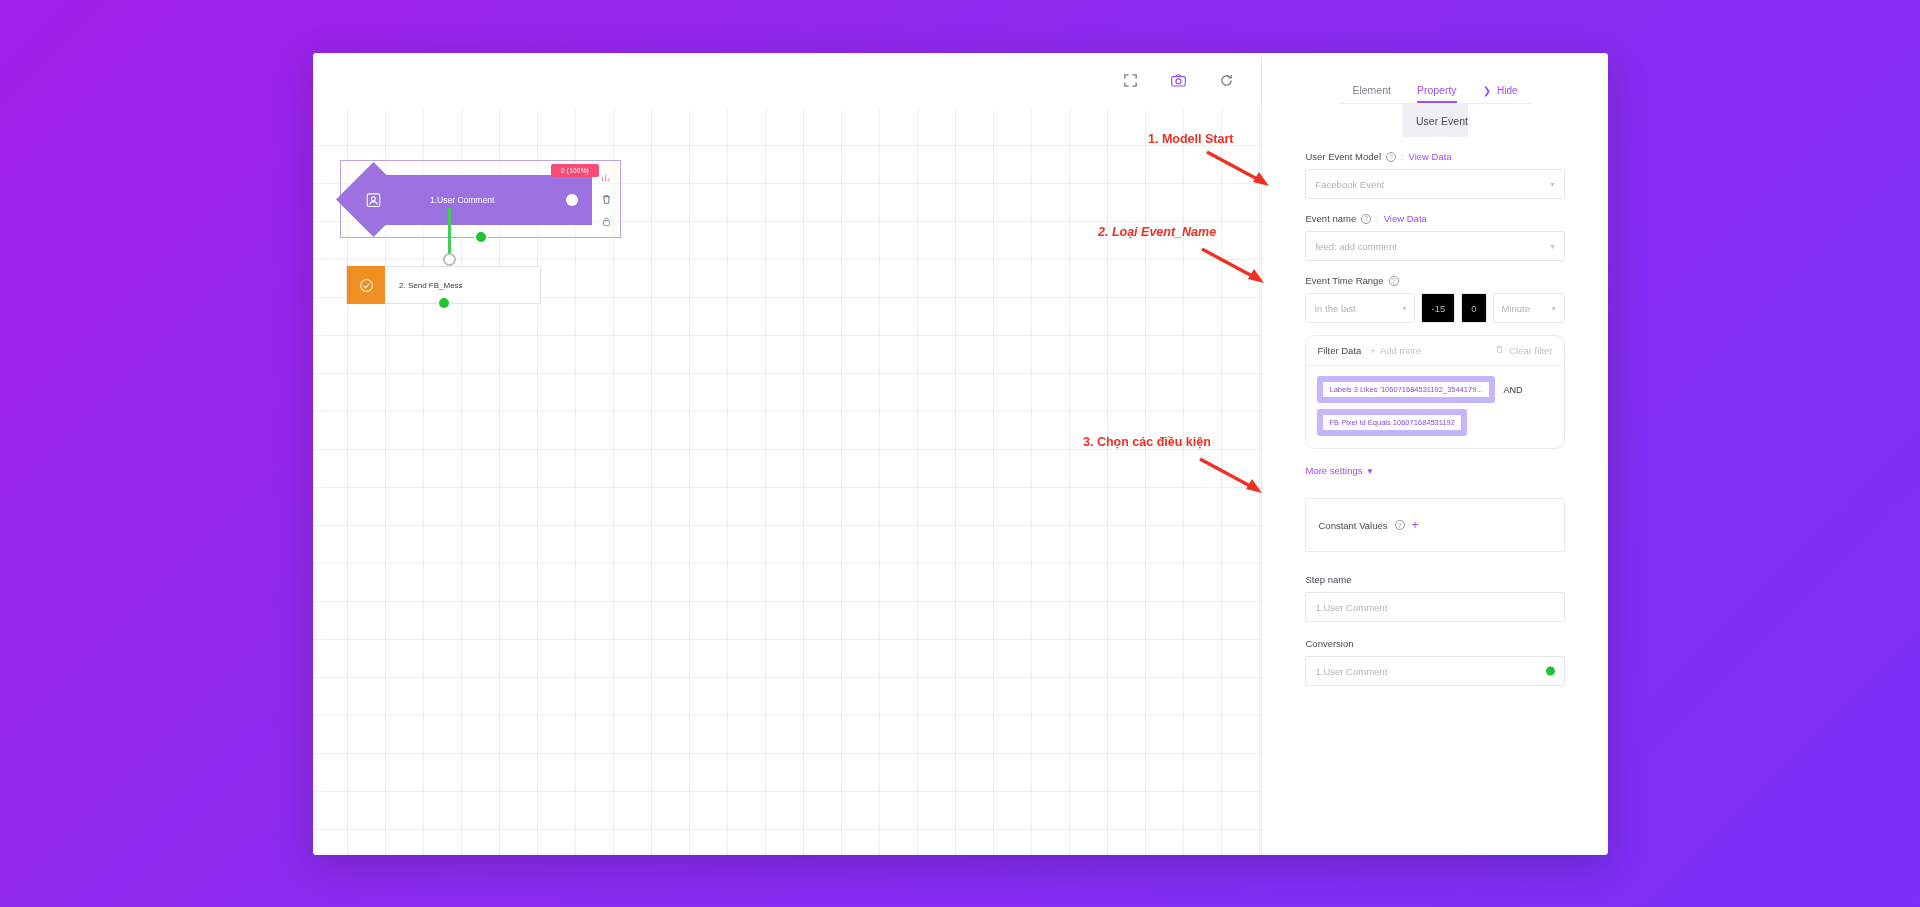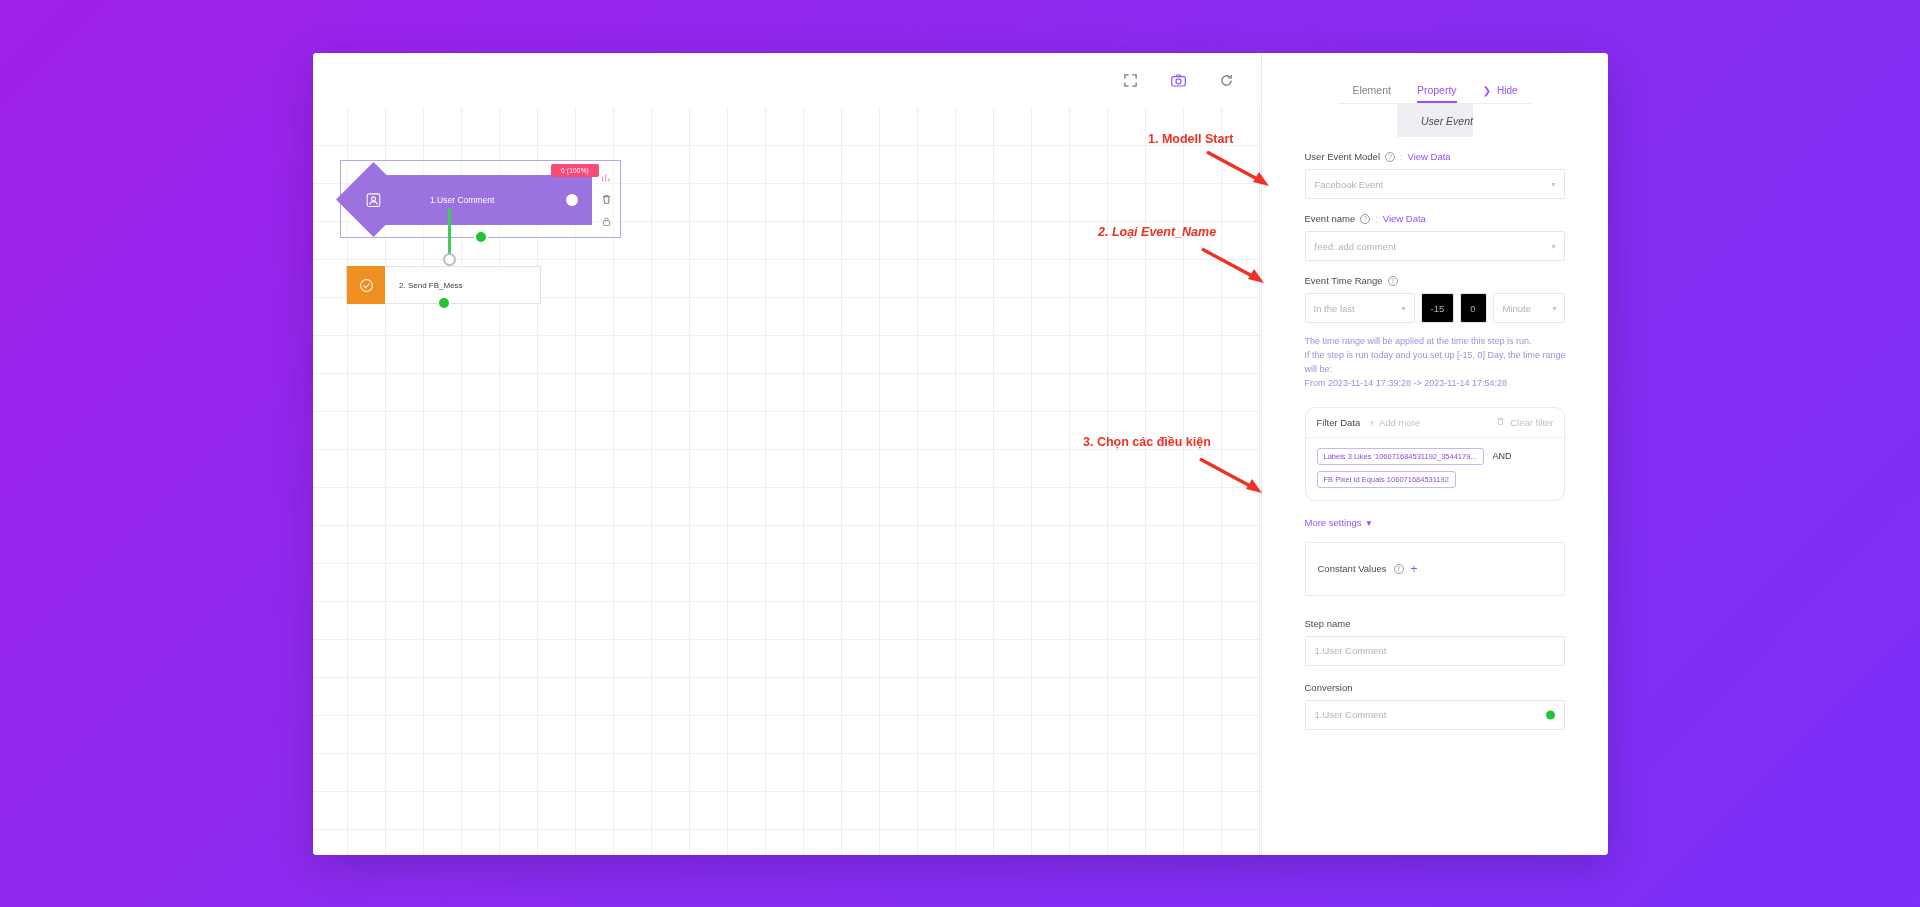--- a/index.html
+++ b/index.html
@@ -241,25 +241,24 @@
     align-items: center;
     gap: 6px;
     padding-bottom: 7px;
     cursor: pointer;
   }
   #panel-section-title {
     height: 33px;
     background: #efeff3;
     display: flex;
     align-items: center;
-    padding-left: 24px;
+    padding-left: 14px;
     font-size: 10.5px;
     color: #4a4a56;
     flex: 0 0 auto;
-    font-style: italic;
   }
   #panel-body {
     flex: 1;
     overflow-y: auto;
     padding: 14px 16px 20px 16px;
   }
   .field-label {
     font-size: 9.5px;
     color: #4a4a56;
     display: flex;
@@ -373,41 +372,41 @@
   }
   #filter-body { padding: 10px 11px 12px 11px; }
   .chip-row {
     display: flex;
     align-items: center;
     gap: 9px;
     margin-bottom: 6px;
   }
   .chip-row:last-child { margin-bottom: 0; }
   .filter-chip {
-    border: 1px solid #c4b5fd;
+    border: 6px solid #c4b5fd;
     border-radius: 3px;
     background: #ffffff;
     color: #8a4de0;
     font-size: 7.5px;
     padding: 3px 6px;
     white-space: nowrap;
     overflow: hidden;
     text-overflow: ellipsis;
     cursor: pointer;
     max-width: 215px;
   }
   .chip-join { font-size: 9px; color: #3b3b47; }
 
   #more-settings {
     font-size: 9.5px;
     color: #9b4dff;
     display: flex;
     align-items: center;
     gap: 5px;
-    margin-bottom: 14px;
+    margin-bottom: 22px;
     cursor: pointer;
   }
   #constant-card {
     border: 1px solid #e9e9ef;
     border-radius: 2px;
     height: 54px;
     display: flex;
     align-items: center;
     padding: 0 12px;
     gap: 7px;
@@ -591,26 +590,20 @@
           <span>In the last</span>
           <span class="caret">▾</span>
         </div>
         <div class="tr-input" id="tr-from">-15</div>
         <div class="tr-input" id="tr-to">0</div>
         <div class="tr-select" id="tr-unit">
           <span>Minute</span>
           <span class="caret">▾</span>
         </div>
       </div>
-      <div id="time-help">
-        <div>The time range will be applied at the time this step is run.</div>
-        <div>If the step is run today and you set up [-15, 0] Day, the time range</div>
-        <div>will be:</div>
-        <div>From 2023-11-14 17:39:28 -&gt; 2023-11-14 17:54:28</div>
-      </div>
 
       <div id="filter-card">
         <div id="filter-head">
           <span id="filter-title">Filter Data</span>
           <span id="filter-addmore">
             <span>+</span>
             <span>Add more</span>
           </span>
           <span id="filter-clear">
             <span>

